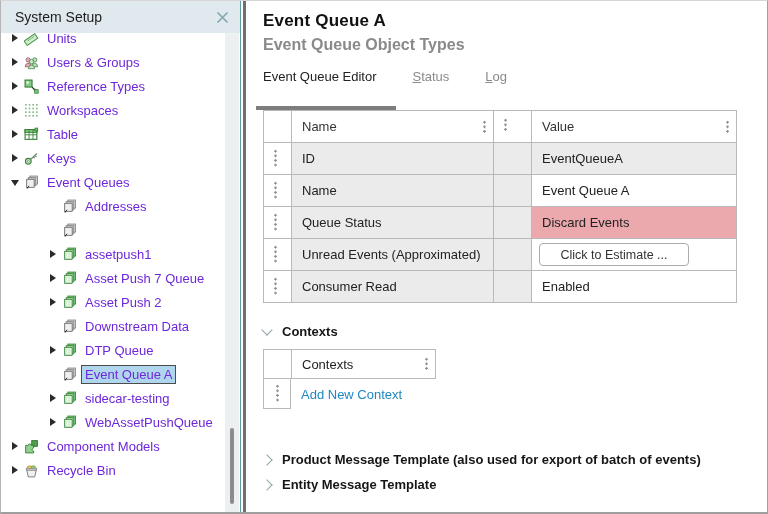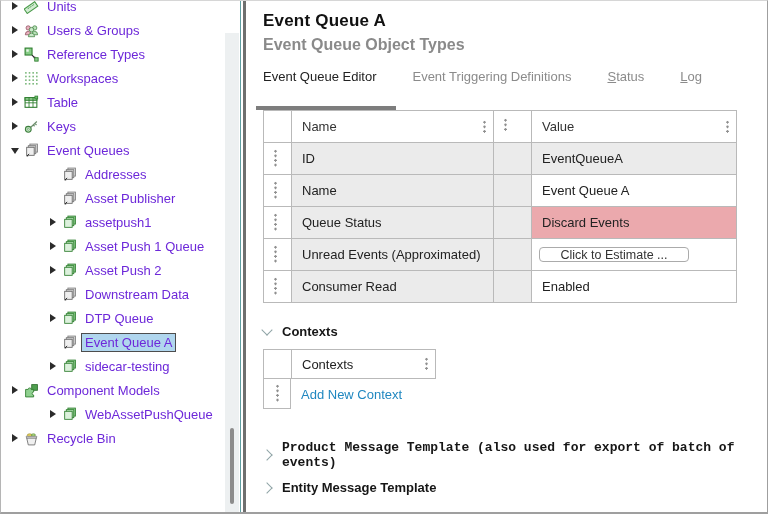--- a/index.html
+++ b/index.html
@@ -72,45 +72,53 @@
   td.value-cell.normal { background:#fff; }
   td.value-cell.error { background:var(--error-cell-bg,#eba9ad); }
   td.value-cell.button { background:#fff; padding-left:7px; }
 
   .kebab { display:inline-block; width:3px; height:14px;
     background-image:radial-gradient(circle at 1.5px 2.2px, #8f8f8f 1.15px, transparent 1.35px);
     background-size:3px 4.6px; background-repeat:repeat-y; }
   .kebab.tall { height:19px; vertical-align:middle; }
 
   .estimate-btn { font-family:"Liberation Sans",sans-serif; font-size:12.5px; color:#333;
-    background:#fff; border:1px solid #ababab; border-radius:4px; width:150px; height:15px; cursor:pointer; }
+    background:#fff; border:1px solid #ababab; border-radius:4px; width:150px; height:23px; cursor:pointer; }
 
   .section-head { display:flex; align-items:center; font-size:13px; font-weight:bold; color:#161616; }
   .section-head .chev { width:8px; height:8px; border-right:1.7px solid #8fa4a6; border-bottom:1.7px solid #8fa4a6;
     display:inline-block; margin-right:11px; flex:0 0 8px; cursor:pointer; }
   .chev.down { transform:rotate(45deg); margin-top:-4px; }
   .chev.right { transform:rotate(-45deg); }
   .section-contexts-head { margin-top:21px; }
-  .section-product-head { margin-top:31px;font-family:Liberation Mono, monospace; }
+  .section-product-head { margin-top:43px; }
   .section-entity-head { margin-top:10px; }
 
   table.ctx { border-collapse:separate; border-spacing:0; margin-top:10px; table-layout:fixed; width:173px; font-size:13px; }
   table.ctx td { height:30px; padding:0 0 0 10px; color:#222; white-space:nowrap; }
   .ctx-hd-handle { border:1px solid var(--table-border,#b9b9b9); border-right:none; padding:0 !important; }
   .ctx-hd-label { border:1px solid var(--table-border,#b9b9b9); }
   .ctx-row-handle { border:1px solid var(--table-border,#b9b9b9); border-top:none; padding:0 !important; text-align:center; }
   .ctx-row-link { border:none; overflow:visible !important;margin-top:36px; }
   .add-link { color:var(--link-color,#1f87c0); cursor:pointer; }
 </style>
 </head>
 <body>
 
 <div class="window">
 
   <div class="sidebar">
+    <div class="sidebar-header">
+      <span class="sidebar-title">System Setup</span>
+      <span class="close-btn">
+        <svg width="15" height="15" viewBox="0 0 15 15">
+            <path d="M2.5 2.5 L12.5 12.5 M12.5 2.5 L2.5 12.5" stroke="#87a7b3" stroke-width="1.7" fill="none"></path>
+          </svg>
+      </span>
+    </div>
     <div class="tree" id="tree">
         <div class="tree-item">
           <span class="arrow collapsed"></span>
           <span class="tree-icon">
             <svg viewBox="0 0 14 14">
               <rect x="0.5" y="5.5" width="12" height="5" transform="rotate(-35 6.5 8)" fill="#d2ecd2" stroke="#4a9a4a"></rect>
               <path d="M3.6 9.4 L4.8 7.8 M5.7 8 L6.9 6.4 M7.8 6.6 L9 5" stroke="#4a9a4a" stroke-width="0.8" fill="none"></path>
             </svg>
           </span>
           <span class="tree-label">Units</span>
@@ -219,21 +227,20 @@
           <span class="arrow none"></span>
           <span class="tree-icon">
             <svg viewBox="0 0 14 14">
               <rect x="5.5" y="1" width="7" height="7.5" fill="#e3e3e3" stroke="#7a7a7a" stroke-width="0.8"></rect>
               <rect x="4" y="2.5" width="7" height="7.5" fill="#d4d4d4" stroke="#7a7a7a" stroke-width="0.8"></rect>
               <rect x="2.5" y="4" width="7" height="7.5" fill="#efefef" stroke="#666" stroke-width="0.8"></rect>
               <path d="M4.8 10.2 L3 12" stroke="#222" stroke-width="0.9" fill="none"></path>
               <path d="M2.4 12.6 L2.7 10.9 L4.1 12.3 Z" fill="#222"></path>
             </svg>
           </span>
-          <span class="tree-label">Asset Publisher</span>
         </div>
         <div class="tree-item lvl1">
           <span class="arrow collapsed"></span>
           <span class="tree-icon">
             <svg viewBox="0 0 14 14">
               <rect x="5.5" y="1" width="7" height="7.5" fill="#8fd08f" stroke="#2e7d2e" stroke-width="0.8"></rect>
               <rect x="4" y="2.5" width="7" height="7.5" fill="#b8e3b8" stroke="#2e7d2e" stroke-width="0.8"></rect>
               <rect x="2.5" y="4" width="7" height="7.5" fill="#ddf1dd" stroke="#2e7d2e" stroke-width="0.8"></rect>
             </svg>
           </span>
@@ -241,21 +248,21 @@
         </div>
         <div class="tree-item lvl1">
           <span class="arrow collapsed"></span>
           <span class="tree-icon">
             <svg viewBox="0 0 14 14">
               <rect x="5.5" y="1" width="7" height="7.5" fill="#8fd08f" stroke="#2e7d2e" stroke-width="0.8"></rect>
               <rect x="4" y="2.5" width="7" height="7.5" fill="#b8e3b8" stroke="#2e7d2e" stroke-width="0.8"></rect>
               <rect x="2.5" y="4" width="7" height="7.5" fill="#ddf1dd" stroke="#2e7d2e" stroke-width="0.8"></rect>
             </svg>
           </span>
-          <span class="tree-label">Asset Push 1 Queue</span>
+          <span class="tree-label">Asset Push 7 Queue</span>
         </div>
         <div class="tree-item lvl1">
           <span class="arrow collapsed"></span>
           <span class="tree-icon">
             <svg viewBox="0 0 14 14">
               <rect x="5.5" y="1" width="7" height="7.5" fill="#8fd08f" stroke="#2e7d2e" stroke-width="0.8"></rect>
               <rect x="4" y="2.5" width="7" height="7.5" fill="#b8e3b8" stroke="#2e7d2e" stroke-width="0.8"></rect>
               <rect x="2.5" y="4" width="7" height="7.5" fill="#ddf1dd" stroke="#2e7d2e" stroke-width="0.8"></rect>
             </svg>
           </span>
@@ -302,40 +309,40 @@
           <span class="arrow collapsed"></span>
           <span class="tree-icon">
             <svg viewBox="0 0 14 14">
               <rect x="5.5" y="1" width="7" height="7.5" fill="#8fd08f" stroke="#2e7d2e" stroke-width="0.8"></rect>
               <rect x="4" y="2.5" width="7" height="7.5" fill="#b8e3b8" stroke="#2e7d2e" stroke-width="0.8"></rect>
               <rect x="2.5" y="4" width="7" height="7.5" fill="#ddf1dd" stroke="#2e7d2e" stroke-width="0.8"></rect>
             </svg>
           </span>
           <span class="tree-label">sidecar-testing</span>
         </div>
+        <div class="tree-item lvl1">
+          <span class="arrow collapsed"></span>
+          <span class="tree-icon">
+            <svg viewBox="0 0 14 14">
+              <rect x="5.5" y="1" width="7" height="7.5" fill="#8fd08f" stroke="#2e7d2e" stroke-width="0.8"></rect>
+              <rect x="4" y="2.5" width="7" height="7.5" fill="#b8e3b8" stroke="#2e7d2e" stroke-width="0.8"></rect>
+              <rect x="2.5" y="4" width="7" height="7.5" fill="#ddf1dd" stroke="#2e7d2e" stroke-width="0.8"></rect>
+            </svg>
+          </span>
+          <span class="tree-label">WebAssetPushQueue</span>
+        </div>
         <div class="tree-item">
           <span class="arrow collapsed"></span>
           <span class="tree-icon">
             <svg viewBox="0 0 14 14">
               <rect x="7.2" y="1.5" width="5.3" height="5.3" fill="#4f9f4f" stroke="#2e6e2e" stroke-width="0.8"></rect>
               <path d="M1.5 6 h2.4 a1.4 1.4 0 1 1 2.8 0 H9 v2.4 a1.4 1.4 0 1 0 0 2.8 V13 H1.5 Z" fill="#8fd08f" stroke="#2e7d2e" stroke-width="0.8"></path>
             </svg>
           </span>
           <span class="tree-label">Component Models</span>
-        </div>
-        <div class="tree-item lvl1">
-          <span class="arrow collapsed"></span>
-          <span class="tree-icon">
-            <svg viewBox="0 0 14 14">
-              <rect x="5.5" y="1" width="7" height="7.5" fill="#8fd08f" stroke="#2e7d2e" stroke-width="0.8"></rect>
-              <rect x="4" y="2.5" width="7" height="7.5" fill="#b8e3b8" stroke="#2e7d2e" stroke-width="0.8"></rect>
-              <rect x="2.5" y="4" width="7" height="7.5" fill="#ddf1dd" stroke="#2e7d2e" stroke-width="0.8"></rect>
-            </svg>
-          </span>
-          <span class="tree-label">WebAssetPushQueue</span>
         </div>
         <div class="tree-item">
           <span class="arrow collapsed"></span>
           <span class="tree-icon">
             <svg viewBox="0 0 14 14">
               <ellipse cx="5.3" cy="4" rx="2.3" ry="1.4" fill="#e8d25a" stroke="#9a8a2a" stroke-width="0.6"></ellipse>
               <ellipse cx="8.8" cy="3.8" rx="1.9" ry="1.2" fill="#a9d77a" stroke="#5f8f3f" stroke-width="0.6"></ellipse>
               <path d="M2.5 6.4 L4 13 H10 L11.5 6.4 Z" fill="#f0f0f0" stroke="#6e6e6e" stroke-width="0.8"></path>
               <path d="M2 5 h10 l-0.4 1.6 H2.4 Z" fill="#dcdcdc" stroke="#6e6e6e" stroke-width="0.6"></path>
             </svg>
@@ -349,21 +356,20 @@
   </div>
 
   <div class="splitter"></div>
 
   <div class="main">
     <div class="page-title">Event Queue A</div>
     <div class="page-subtitle">Event Queue Object Types</div>
 
     <div class="tabs" id="tabs">
         <div class="tab active">Event Queue Editor</div>
-        <div class="tab">Event Triggering Definitions</div>
         <div class="tab"><u>S</u>tatus</div>
         <div class="tab"><u>L</u>og</div>
       </div>
 
     <table class="props">
       <colgroup>
           <col style="width:28px">
           <col style="width:202px">
           <col style="width:38px">
           <col style="width:205px">

